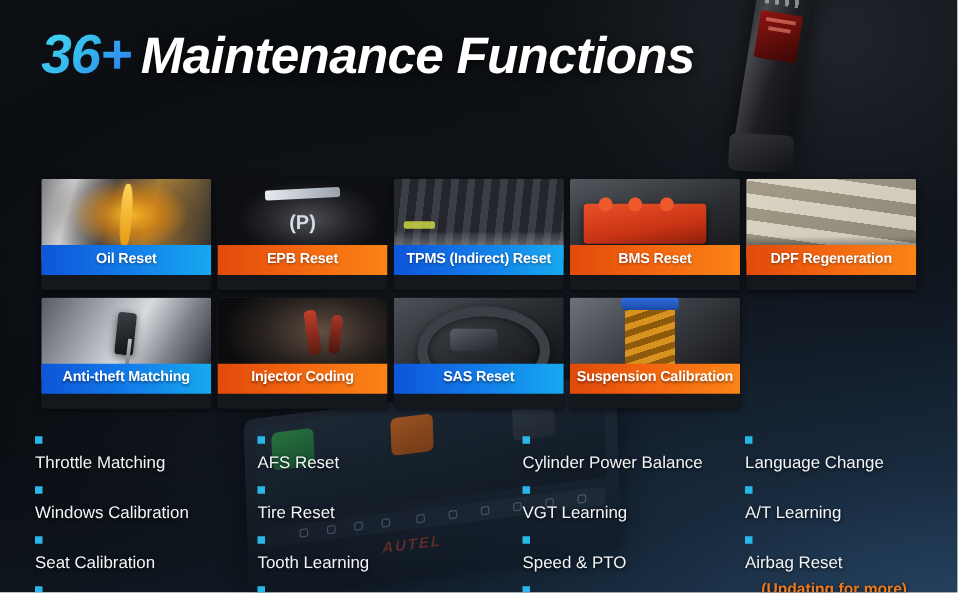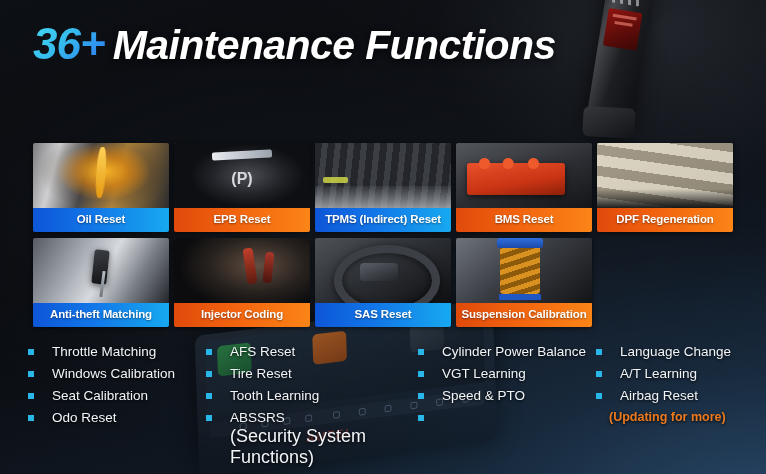--- a/index.html
+++ b/index.html
@@ -166,21 +166,21 @@
     background: #14171c;
     box-shadow: 0 1px 5px rgba(0,0,0,0.6);
   }
   .thumb {
     position: absolute;
     left: 0; right: 0; top: 0; bottom: 24px;
     overflow: hidden;
   }
   .card-label {
     position: absolute;
-    left: 0; right: 0; bottom: 0;
+    left: 0; right: 0; bottom: 12px;
     height: 24px;
     display: flex;
     align-items: center;
     justify-content: center;
     font: 700 11.5px/1 "Liberation Sans", sans-serif;
     color: #ffffff;
     text-shadow: 0 1px 2px rgba(0,0,0,0.45);
     white-space: nowrap;
     letter-spacing: -0.15px;
   }
@@ -344,25 +344,26 @@
   }
   .col { flex: 0 0 auto; }
   .col-1 { width: 178px; }
   .col-2 { width: 212px; }
   .col-3 { width: 178px; }
   .col-4 { width: 156px; }
 
   .bullet {
     display: flex;
     align-items: flex-start;
-    gap: 18px;
+    gap: 7px;
     margin-bottom: 6px;
     font: 400 13.5px/1.18 "Liberation Sans", sans-serif;
     color: #f2f5f8;
     text-shadow: 0 1px 3px rgba(0,0,0,0.9);
+    flex-direction: column;
   }
   .bullet .sq {
     flex: 0 0 auto;
     width: 6px; height: 6px;
     margin-top: 5px;
     background: #29b6e8;
   }
   .bullet .sub {
     display: block;
     font-size: 18px;

